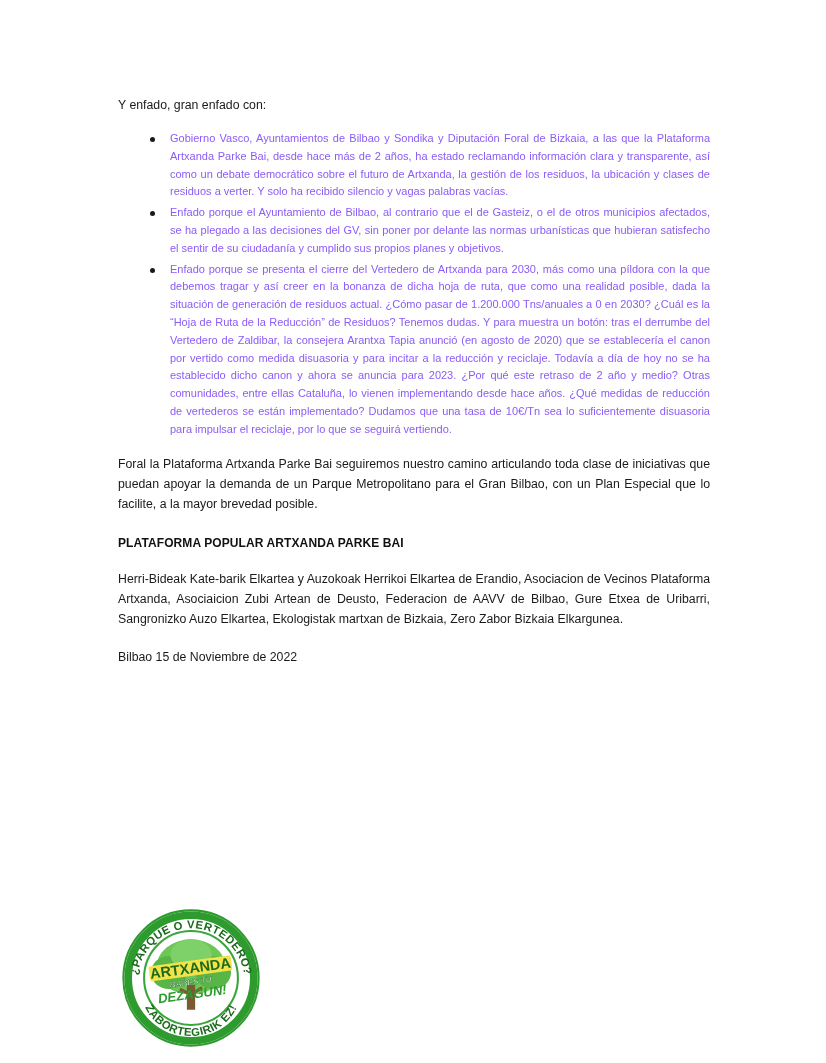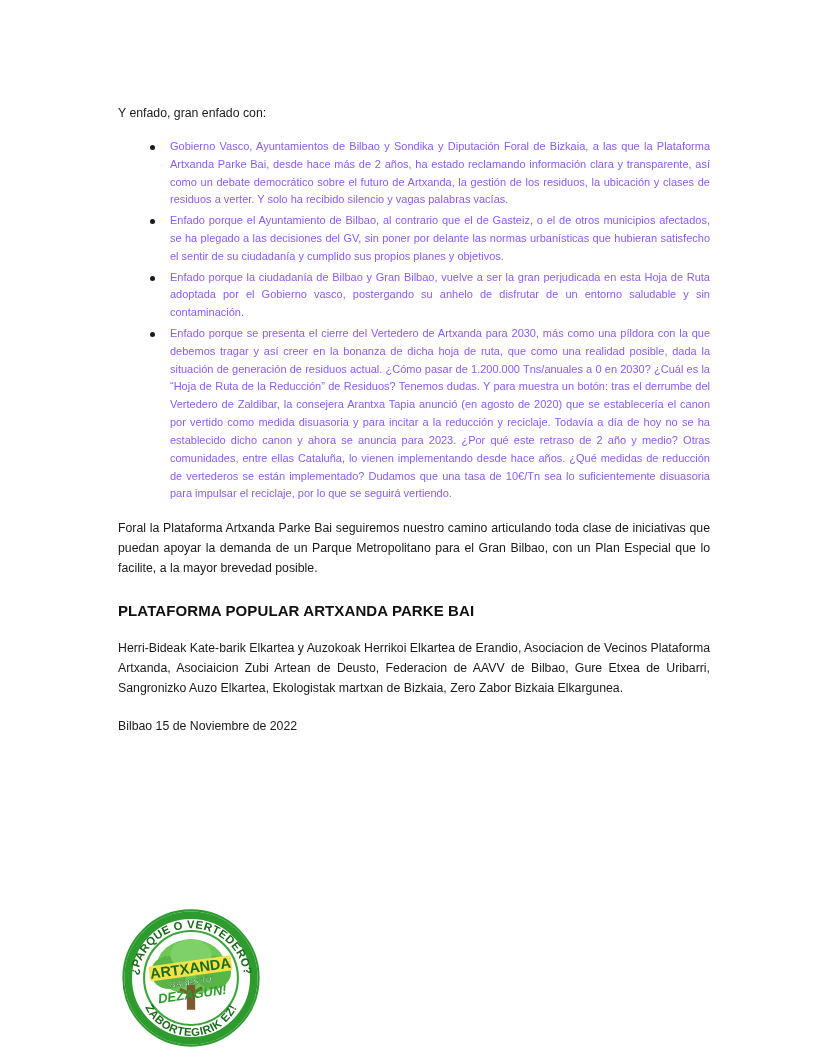--- a/index.html
+++ b/index.html
@@ -35,21 +35,21 @@
     position: absolute;
     left: 118px;
     top: 96px;
     width: 592px;
   }
 
   .para {
     font-size: 12.3px;
     line-height: 1.62;
     text-align: justify;
-    margin: 8px 0 0 0;
+    margin: 0 0 0 0;
     color: #1a1a1a;
   }
 
   .intro {
     margin-bottom: 14px;
   }
 
   ul.bullets {
     list-style: none;
     margin: 0;
@@ -74,21 +74,21 @@
     background: #1a1a1a;
   }
 
   .blockquote-para {
     margin-top: 16px;
     margin-left: 0;
   }
 
   .heading {
     margin-top: 20px;
-    font-size: 15px;
+    font-size: 12px;
     font-weight: bold;
     letter-spacing: 0.1px;
     color: #111;
   }
 
   .signatories {
     margin-top: 16px;
   }
 
   .dateline {
@@ -119,24 +119,20 @@
     <p class="para intro">Y enfado, gran enfado con:</p>
 
     <ul class="bullets">
       <li>
         <span class="dot"></span>
         <span>Gobierno Vasco, Ayuntamientos de Bilbao y Sondika y Diputación Foral de Bizkaia, a las que la Plataforma Artxanda Parke Bai, desde hace más de 2 años, ha estado reclamando información clara y transparente, así como un debate democrático sobre el futuro de Artxanda, la gestión de los residuos, la ubicación y clases de residuos a verter. Y solo ha recibido silencio y vagas palabras vacías.</span>
       </li>
       <li>
         <span class="dot"></span>
         <span>Enfado porque el Ayuntamiento de Bilbao, al contrario que el de Gasteiz, o el de otros municipios afectados, se ha plegado a las decisiones del GV, sin poner por delante las normas urbanísticas que hubieran satisfecho el sentir de su ciudadanía y cumplido sus propios planes y objetivos.</span>
-      </li>
-      <li>
-        <span class="dot"></span>
-        <span>Enfado porque la ciudadanía de Bilbao y Gran Bilbao, vuelve a ser la gran perjudicada en esta Hoja de Ruta adoptada por el Gobierno vasco, postergando su anhelo de disfrutar de un entorno saludable y sin contaminación.</span>
       </li>
       <li>
         <span class="dot"></span>
         <span>Enfado porque se presenta el cierre del Vertedero de Artxanda para 2030, más como una píldora con la que debemos tragar y así creer en la bonanza de dicha hoja de ruta, que como una realidad posible, dada la situación de generación de residuos actual. ¿Cómo pasar de 1.200.000 Tns/anuales a 0 en 2030? ¿Cuál es la “Hoja de Ruta de la Reducción” de Residuos? Tenemos dudas. Y para muestra un botón: tras el derrumbe del Vertedero de Zaldibar, la consejera Arantxa Tapia anunció (en agosto de 2020) que se establecería el canon por vertido como medida disuasoria y para incitar a la reducción y reciclaje. Todavía a día de hoy no se ha establecido dicho canon y ahora se anuncia para 2023. ¿Por qué este retraso de 2 año y medio? Otras comunidades, entre ellas Cataluña, lo vienen implementando desde hace años. ¿Qué medidas de reducción de vertederos se están implementado? Dudamos que una tasa de 10€/Tn sea lo suficientemente disuasoria para impulsar el reciclaje, por lo que se seguirá vertiendo.</span>
       </li>
     </ul>
 
     <p class="para blockquote-para"><span>Foral la </span><b>Plataforma Artxanda Parke Bai</b><span> seguiremos nuestro camino articulando toda clase de iniciativas que puedan apoyar la demanda de un Parque Metropolitano para el Gran Bilbao, con un Plan Especial que lo facilite, a la mayor brevedad posible.</span></p>
 
     <p class="para heading">PLATAFORMA POPULAR ARTXANDA PARKE BAI</p>

